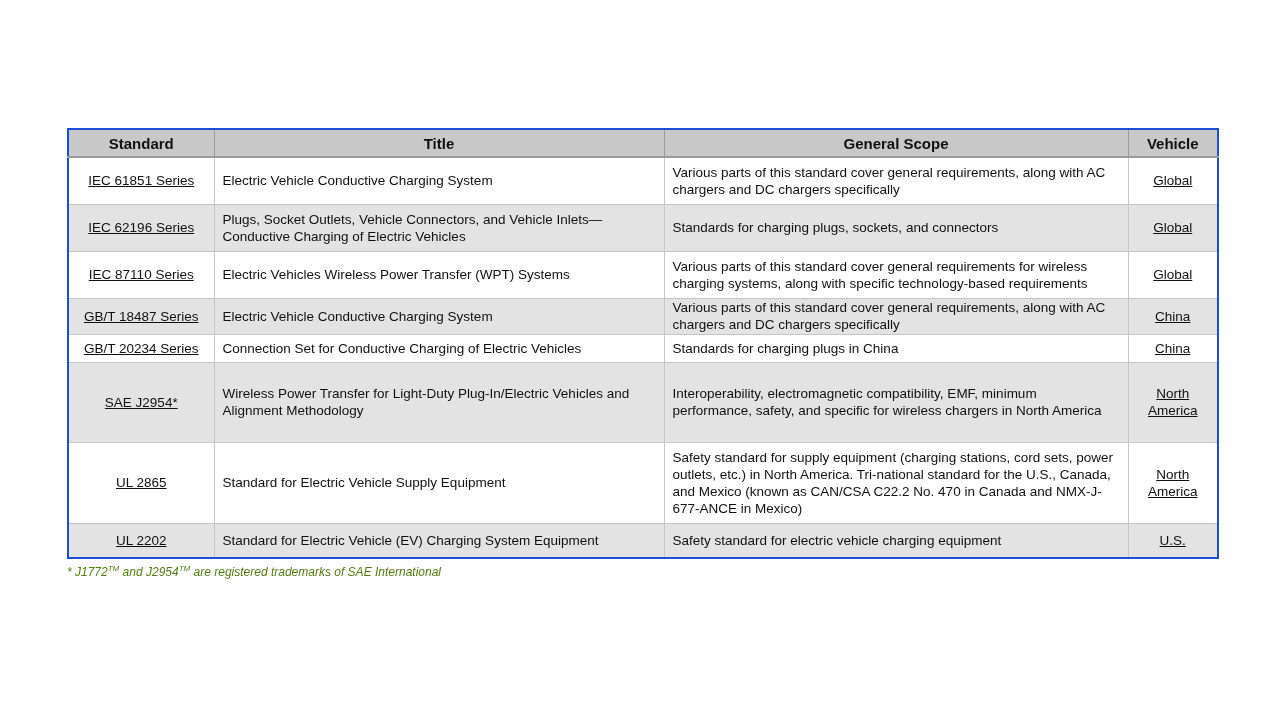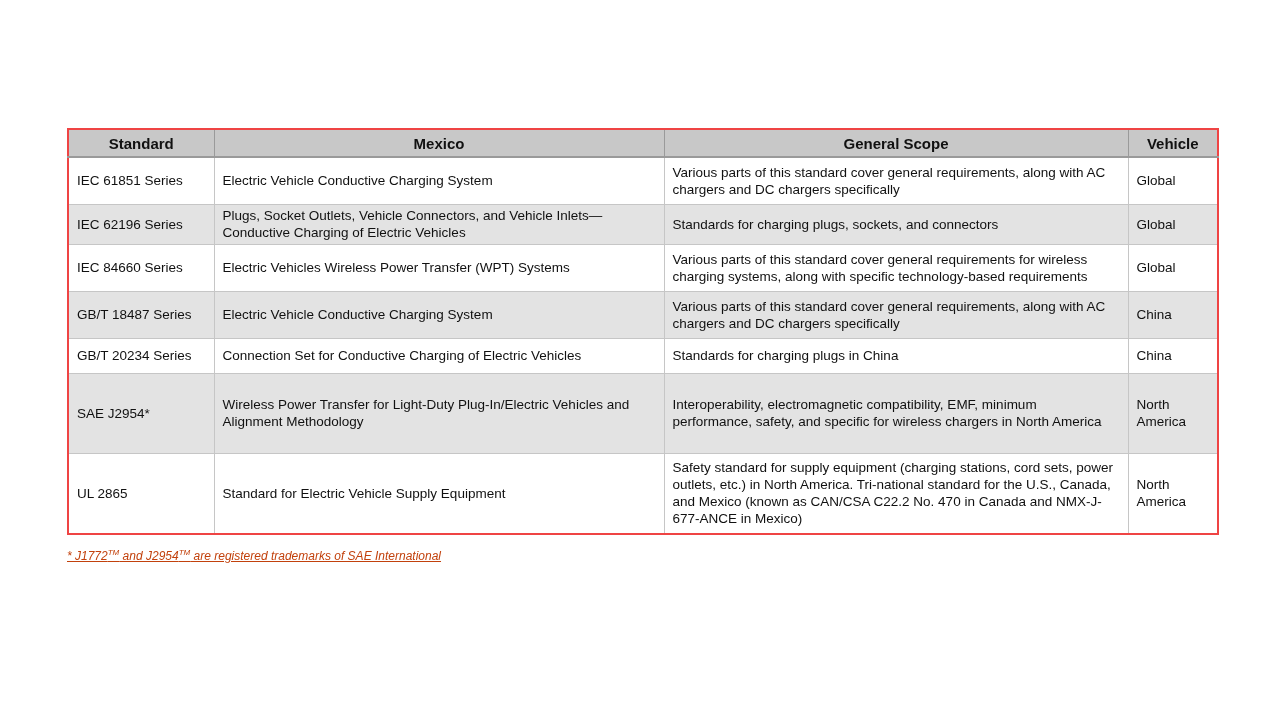--- a/index.html
+++ b/index.html
@@ -1,86 +1,92 @@
 <!DOCTYPE html>
 <html><head>
   <meta charset="utf-8">
   <style>
     html, body { margin: 0; padding: 0; background: #ffffff; }
     body { width: 1280px; height: 721px; position: relative; overflow: hidden;
       font-family: "Liberation Sans", sans-serif; color: #111; }
     .wrap { position: absolute; left: 67px; top: 128px; width: 1150px; }
-    table { border-collapse: collapse; width: 1150px; border: 2px solid #ef4444; table-layout: fixed; }
+    table { border-collapse: collapse; width: 1150px; border: 2px solid #1d4ed8; table-layout: fixed; }
     th { background: #c8c8c8; font-weight: bold; font-size: 15px; height: 26px; padding: 0;
       border: 1px solid #9a9a9a; border-bottom: 2px solid #9a9a9a; text-align: center; }
     td { font-size: 13.5px; line-height: 17px; border: 1px solid #c6c6c6; padding: 0 8px; vertical-align: middle; }
     tbody tr:nth-child(even) td { background: #e3e3e3; }
     tbody tr:nth-child(odd) td { background: #ffffff; }
-    td.c { text-align: left; }
-    .footnote { margin-top: 13px; font-size: 12px; font-style: italic; color: #c2410c; text-decoration: underline; }
+    td.c { text-align: center; text-decoration: underline; }
+    .footnote { margin-top: 5px; font-size: 12px; font-style: italic; color: #4d7c0f; }
     .footnote sup { font-size: 8px; }
   </style>
 </head>
 <body>
 
 <div class="wrap">
   <table>
     <colgroup>
       <col style="width:146px">
         <col style="width:450px">
         <col style="width:464px">
         <col style="width:90px">
     </colgroup>
     <thead>
       <tr>
         <th>Standard</th>
-        <th>Mexico</th>
+        <th>Title</th>
         <th>General Scope</th>
         <th>Vehicle</th>
       </tr>
     </thead>
     <tbody>
       <tr style="height:47px">
         <td class="c">IEC 61851 Series</td>
         <td>Electric Vehicle Conductive Charging System</td>
         <td>Various parts of this standard cover general requirements, along with AC chargers and DC chargers specifically</td>
         <td class="c">Global</td>
       </tr>
-      <tr style="height:40px">
+      <tr style="height:47px">
         <td class="c">IEC 62196 Series</td>
         <td>Plugs, Socket Outlets, Vehicle Connectors, and Vehicle Inlets— Conductive Charging of Electric Vehicles</td>
         <td>Standards for charging plugs, sockets, and connectors</td>
         <td class="c">Global</td>
       </tr>
       <tr style="height:47px">
-        <td class="c">IEC 84660 Series</td>
+        <td class="c">IEC 87110 Series</td>
         <td>Electric Vehicles Wireless Power Transfer (WPT) Systems</td>
         <td>Various parts of this standard cover general requirements for wireless charging systems, along with specific technology-based requirements</td>
         <td class="c">Global</td>
       </tr>
-      <tr style="height:47px">
+      <tr style="height:36px">
         <td class="c">GB/T 18487 Series</td>
         <td>Electric Vehicle Conductive Charging System</td>
         <td>Various parts of this standard cover general requirements, along with AC chargers and DC chargers specifically</td>
         <td class="c">China</td>
       </tr>
-      <tr style="height:35px">
+      <tr style="height:28px">
         <td class="c">GB/T 20234 Series</td>
         <td>Connection Set for Conductive Charging of Electric Vehicles</td>
         <td>Standards for charging plugs in China</td>
         <td class="c">China</td>
       </tr>
       <tr style="height:80px">
         <td class="c">SAE J2954*</td>
         <td>Wireless Power Transfer for Light-Duty Plug-In/Electric Vehicles and Alignment Methodology</td>
         <td>Interoperability, electromagnetic compatibility, EMF, minimum performance, safety, and specific for wireless chargers in North America</td>
         <td class="c">North America</td>
       </tr>
       <tr style="height:81px">
         <td class="c">UL 2865</td>
         <td>Standard for Electric Vehicle Supply Equipment</td>
         <td>Safety standard for supply equipment (charging stations, cord sets, power outlets, etc.) in North America. Tri-national standard for the U.S., Canada, and Mexico (known as CAN/CSA C22.2 No. 470 in Canada and NMX-J-677-ANCE in Mexico)</td>
         <td class="c">North America</td>
       </tr>
+      <tr style="height:35px">
+        <td class="c">UL 2202</td>
+        <td>Standard for Electric Vehicle (EV) Charging System Equipment</td>
+        <td>Safety standard for electric vehicle charging equipment</td>
+        <td class="c">U.S.</td>
+      </tr>
     </tbody>
   </table>
   <div class="footnote"><span>* J1772</span><sup>TM</sup><span> and J2954</span><sup>TM</sup><span> are registered trademarks of SAE International</span></div>
 </div>
 
 </body></html>

